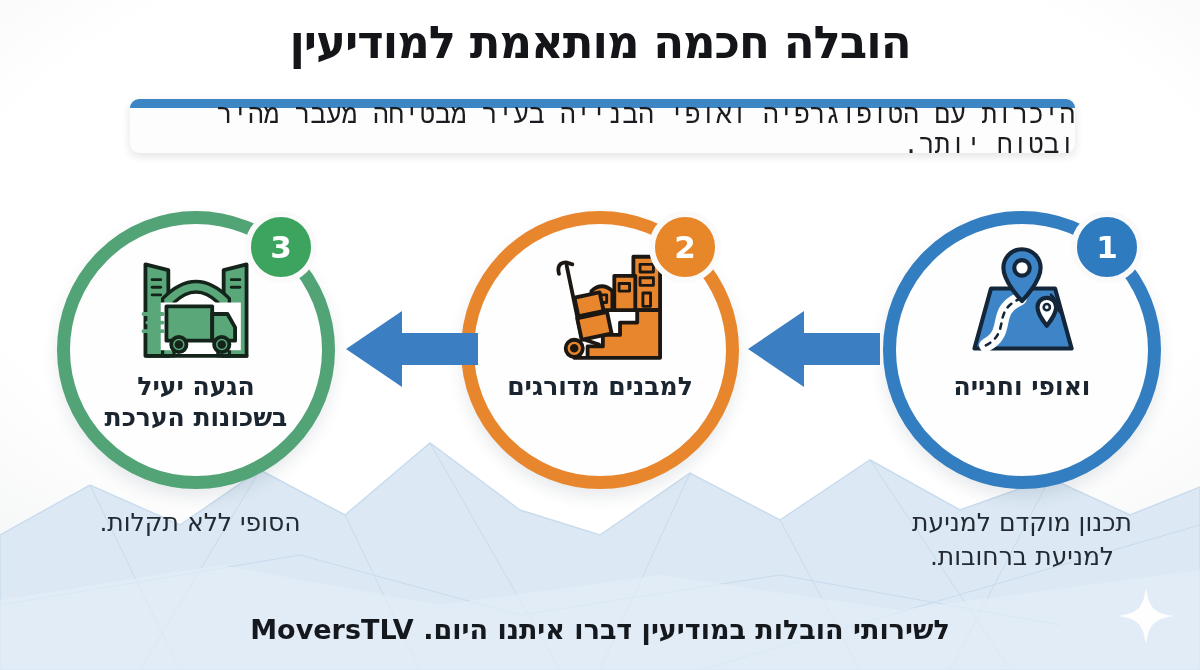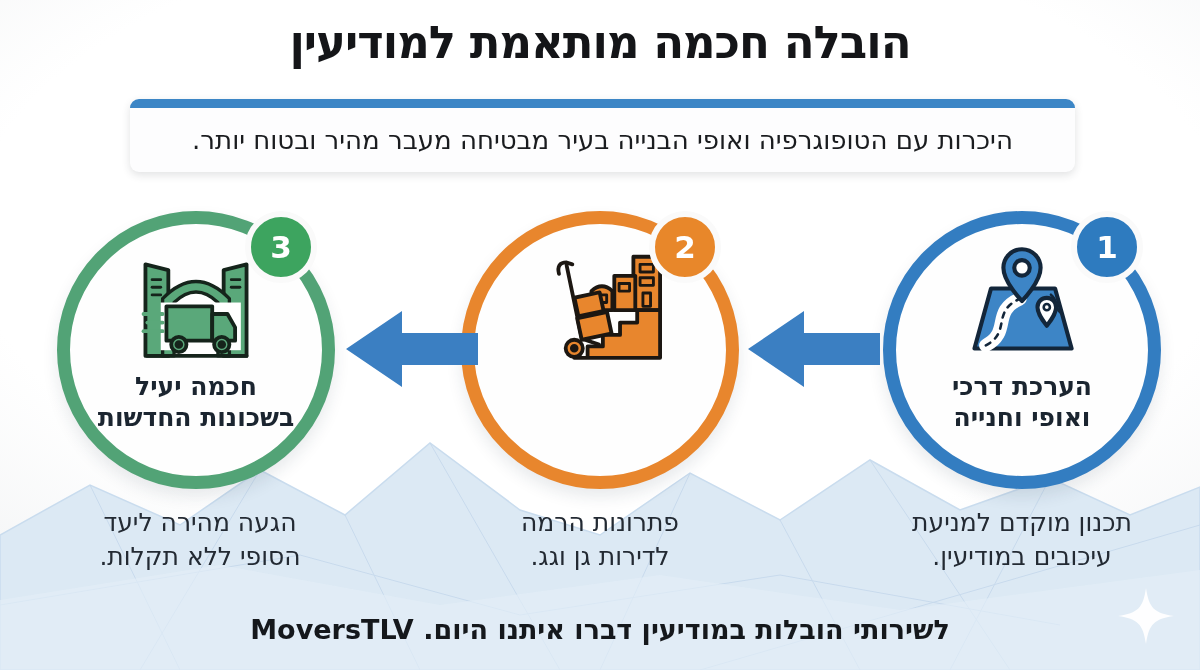--- a/index.html
+++ b/index.html
@@ -10,22 +10,22 @@
   }
   
   .mountains{position:absolute;left:0;bottom:0;width:1200px;height:255px;}
   .sparkle{position:absolute;left:1116px;top:586px;width:60px;height:60px;}
 
   
   .title{position:absolute;top:16px;left:0;right:0;text-align:center;
     font-size:45px;font-weight:bold;color:#141518;letter-spacing:-1px;}
 
   
-  .subtitle-box{position:absolute;left:130px;top:99px;width:945px;height:73px;
-    background:#fdfdfe;border-radius:9px;box-shadow:0 3px 8px rgba(40,50,60,.14);}
+  .subtitle-box{position:absolute;left:130px;top:99px;width:945px;height:54px;
+    background:#fdfdfe;border-radius:9px;box-shadow:0 3px 8px rgba(40,50,60,.14);font-family:Liberation Mono, monospace;}
   .subtitle-bar{position:absolute;top:0;left:0;right:0;height:9px;
     background:#3c86c6;border-radius:9px 9px 0 0;}
   .subtitle-text{position:absolute;top:9px;bottom:0;left:0;right:0;
     display:flex;align-items:center;justify-content:center;
     font-size:26px;color:#1a1c1f;}
 
   
   .step{position:absolute;top:211px;width:278px;height:278px;}
   .step-1{left:883px;} .step-2{left:461px;} .step-3{left:57px;}
   .ring{position:absolute;inset:0;border-radius:50%;border:13px solid #000;
@@ -100,21 +100,20 @@
         <path d="M25,97 C50,84 30,64 58,52" stroke="#ffffff" stroke-width="13" fill="none"></path>
         <path d="M25,97 C50,84 30,64 58,52" stroke="#13263a" stroke-width="2.5" stroke-dasharray="5,6" fill="none"></path>
         <path d="M88,48 C96,54 90,60 98,66" stroke-width="2.5" fill="none"></path>
         <path d="M93,60 C93,55 89,51 84,51 C79,51 75,55 75,60 C75,67 84,78 84,78 C84,78 93,67 93,60 Z" fill="#ffffff"></path>
         <circle cx="84" cy="60" r="3" fill="none" stroke-width="2.5"></circle>
         <path d="M60,4 C50,4 42,12 42,22 C42,36 60,54 60,54 C60,54 78,36 78,22 C78,12 70,4 60,4 Z" fill="#3d85c6"></path>
         <circle cx="60" cy="22" r="7.5" fill="#ffffff"></circle>
       </g>
     </svg>
     <div class="step-label" dir="rtl">
-      <div>הערכת דרכי</div>
       <div>ואופי וחנייה</div>
     </div>
   </div>
 
   <div class="step step-2">
     <div class="ring"></div>
     <div class="badge">2</div>
     <svg class="icon-box" viewBox="0 0 130 125">
       <g stroke="#1c1712" stroke-width="4" stroke-linejoin="round" stroke-linecap="round">
         <rect x="100" y="14" width="28" height="56" fill="#e8862d"></rect>
@@ -129,20 +128,21 @@
         <path d="M22,32 Q19,20 30,20 L36,22" fill="none"></path>
         <line x1="30" y1="23" x2="46" y2="100"></line>
         <line x1="46" y1="100" x2="64" y2="106"></line>
         <rect x="40" y="54" width="27" height="20" transform="rotate(-12 53 64)" fill="#e8862d"></rect>
         <rect x="43" y="75" width="32" height="23" transform="rotate(-12 59 86)" fill="#e8862d"></rect>
         <circle cx="38" cy="110" r="9" fill="#e8862d"></circle>
         <circle cx="38" cy="110" r="2.5" fill="#1c1712"></circle>
       </g>
     </svg>
     <div class="step-label" dir="rtl">
+      <div>למבנים מדורגים</div>
     </div>
   </div>
 
   <div class="step step-3">
     <div class="ring"></div>
     <div class="badge">3</div>
     <svg class="icon-box" viewBox="0 0 130 125">
       <g stroke="#15241b" stroke-width="4" stroke-linejoin="round" stroke-linecap="round">
         <path d="M12,118 L12,22 L36,28 L36,118 Z" fill="#5aa87a"></path>
         <line x1="19" y1="38" x2="28" y2="38" stroke-width="3"></line>
@@ -163,40 +163,35 @@
         <circle cx="92" cy="106" r="2.5" fill="#15241b"></circle>
         <line x1="14" y1="118" x2="118" y2="118"></line>
         <g stroke="#5aa87a" stroke-width="4">
           <line x1="10" y1="74" x2="30" y2="74"></line>
           <line x1="14" y1="83" x2="30" y2="83"></line>
           <line x1="10" y1="92" x2="30" y2="92"></line>
         </g>
       </g>
     </svg>
     <div class="step-label" dir="rtl">
-      <div>חכמה יעיל</div>
-      <div>בשכונות החדשות</div>
+      <div>הגעה יעיל</div>
+      <div>בשכונות הערכת</div>
     </div>
   </div>
 
   <svg class="arrow arrow-1" viewBox="0 0 132 76">
     <polygon points="0,38 56,0 56,22 132,22 132,54 56,54 56,76" fill="#3b7fc2"></polygon>
   </svg>
   <svg class="arrow arrow-2" viewBox="0 0 132 76">
     <polygon points="0,38 56,0 56,22 132,22 132,54 56,54 56,76" fill="#3b7fc2"></polygon>
   </svg>
 
   <div class="desc desc-1" dir="rtl">
     <div>תכנון מוקדם למניעת</div>
-    <div>עיכובים במודיעין.</div>
-  </div>
-  <div class="desc desc-2" dir="rtl">
-    <div>פתרונות הרמה</div>
-    <div>לדירות גן וגג.</div>
+    <div>למניעת ברחובות.</div>
   </div>
   <div class="desc desc-3" dir="rtl">
-    <div>הגעה מהירה ליעד</div>
     <div>הסופי ללא תקלות.</div>
   </div>
 
   <div class="footer" dir="rtl">לשירותי הובלות במודיעין דברו איתנו היום. MoversTLV</div>
 
 </div>
 
 </body></html>

